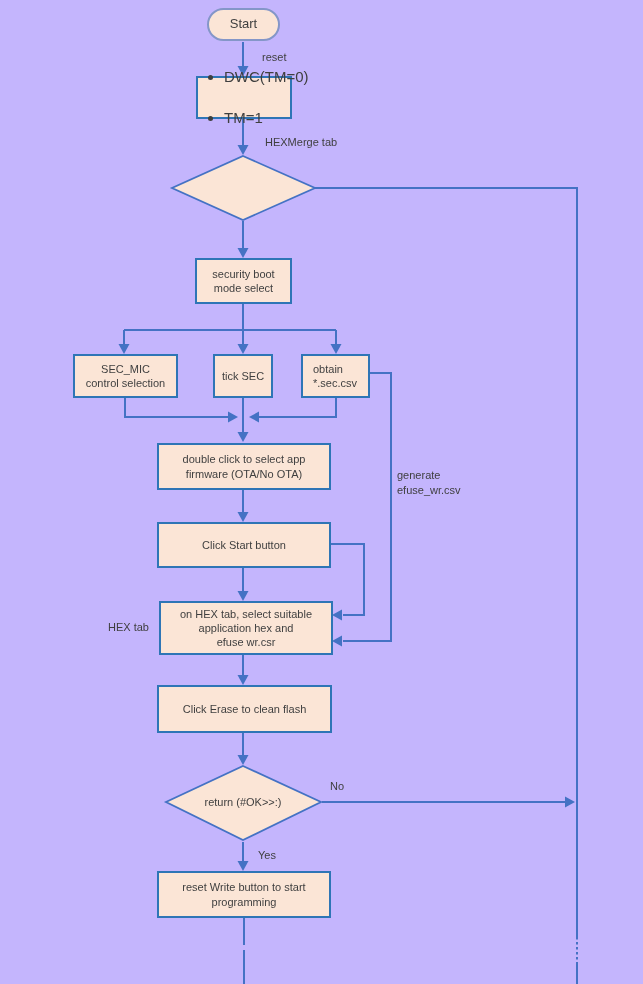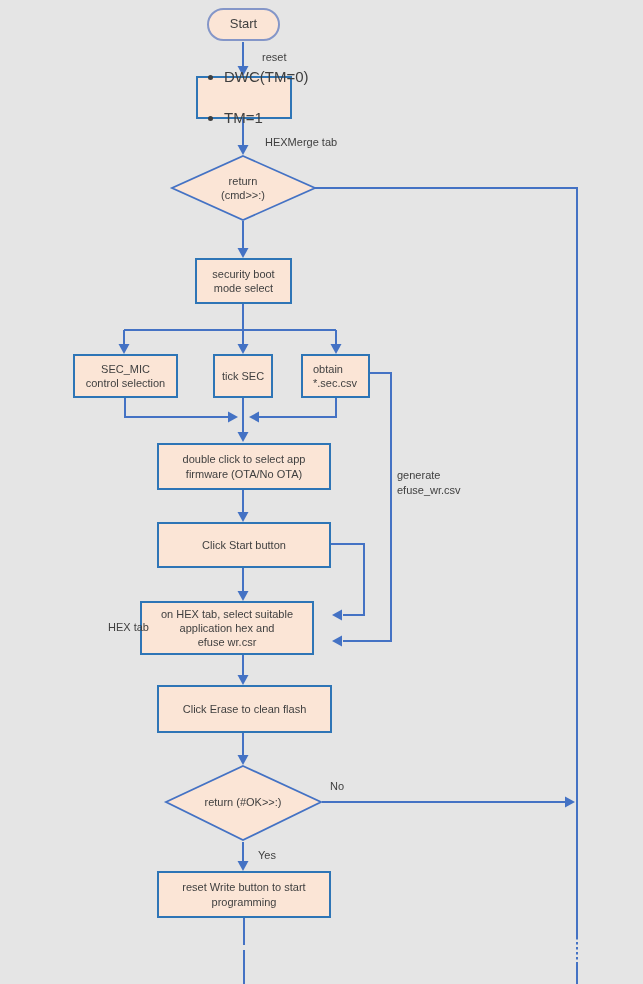--- a/index.html
+++ b/index.html
@@ -4,21 +4,21 @@
 <style>
   :root{
     --node_fill:#FBE5D6;
     --node_border:#2E75B6;
     --terminator_border:#8496C8;
     --connector:#4472C4;
     --text:#3F3F3F;
   }
   html,body{margin:0;padding:0;background:#ffffff;}
   body{font-family:"Liberation Sans","DejaVu Sans",sans-serif;color:var(--text);}
-  .canvas{position:relative;width:643px;height:984px;background:#e5e5e5;overflow:hidden;}
+  .canvas{position:relative;width:643px;height:984px;background:#c4b5fd;overflow:hidden;}
   .wires{position:absolute;left:0;top:0;width:643px;height:984px;}
   .wires path{stroke:var(--connector);stroke-width:2;fill:none;}
   .wires path.dashed{stroke-dasharray:2.5 2.5;}
   .wires polygon.arrow{fill:var(--connector);stroke:none;}
   .wires polygon.diamond{fill:var(--node_fill);stroke:var(--connector);stroke-width:1.8;}
   .node{position:absolute;box-sizing:border-box;background:var(--node_fill);
         border:2px solid var(--node_border);display:flex;align-items:center;justify-content:center;
         font-size:11px;line-height:1.3;text-align:center;white-space:pre-line;}
   .terminator{border-radius:17px;border:2px solid var(--terminator_border);font-size:13px;}
   .diamond-label{position:absolute;display:flex;align-items:center;justify-content:center;
@@ -98,40 +98,38 @@
     <span>Start</span>
   </div>
 
   <div class="node align-left" style="left:196px;top:76px;width:96px;height:43px;">
     <ul class="bullets">
       <li>DWC(TM=0)</li>
       <li>TM=1</li>
     </ul>
   </div>
 
-  <div class="diamond-label" style="left:173px;top:156px;width:140px;height:64px;">return
-(cmd&gt;&gt;:)</div>
 
   <div class="node" style="left:195px;top:258px;width:97px;height:46px;">security boot
 mode select</div>
 
   <div class="node" style="left:73px;top:354px;width:105px;height:44px;">SEC_MIC
 control selection</div>
 
   <div class="node" style="left:213px;top:354px;width:60px;height:44px;">tick SEC</div>
 
   <div class="node" style="left:157px;top:443px;width:174px;height:47px;">double click to select app
 firmware (OTA/No OTA)</div>
 
   <div class="node align-left" style="left:301px;top:354px;width:69px;height:44px;">obtain
 *.sec.csv</div>
 
   <div class="node" style="left:157px;top:522px;width:174px;height:46px;">Click Start button</div>
 
-  <div class="node" style="left:140px;top:601px;width:174px;height:54px;">on HEX tab, select suitable
+  <div class="node" style="left:159px;top:601px;width:174px;height:54px;">on HEX tab, select suitable
 application hex and
 efuse  wr.csr</div>
 
   <div class="node" style="left:157px;top:685px;width:175px;height:48px;">Click Erase to clean flash</div>
 
   <div class="diamond-label" style="left:170px;top:770px;width:146px;height:64px;">return (#OK&gt;&gt;:)</div>
 
   <div class="node" style="left:157px;top:871px;width:174px;height:47px;">reset Write button to start
 programming</div>
 

